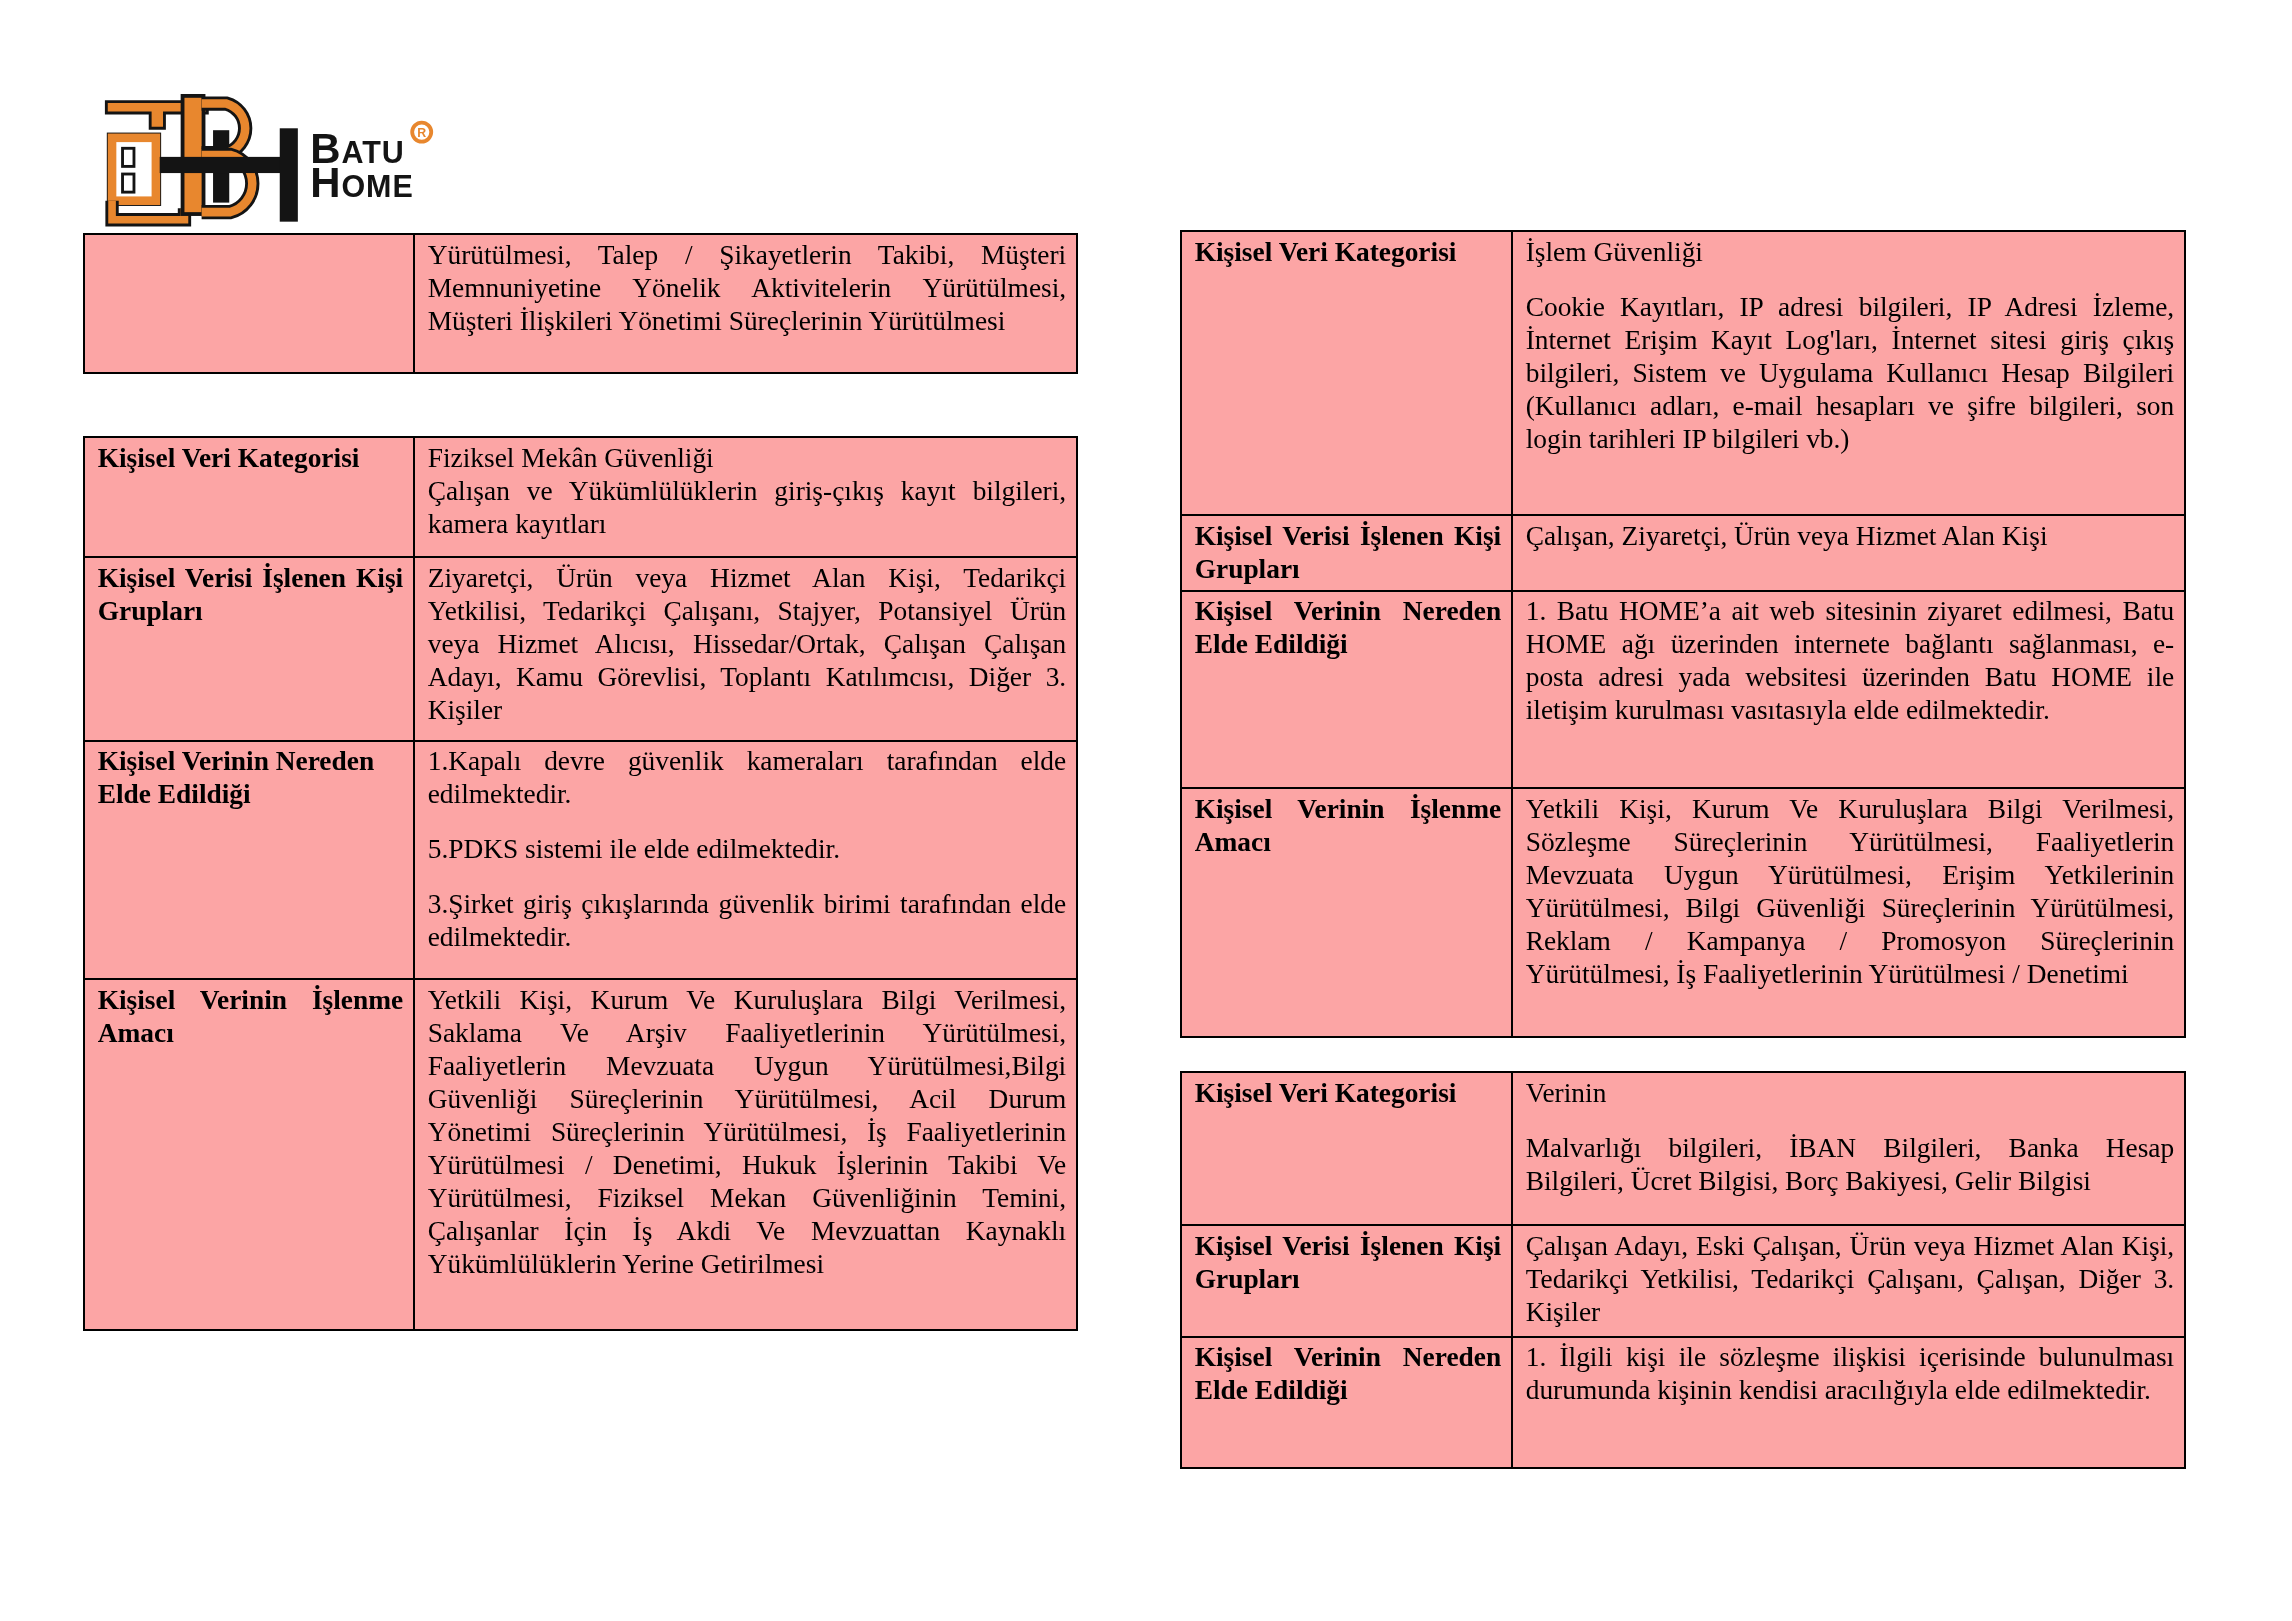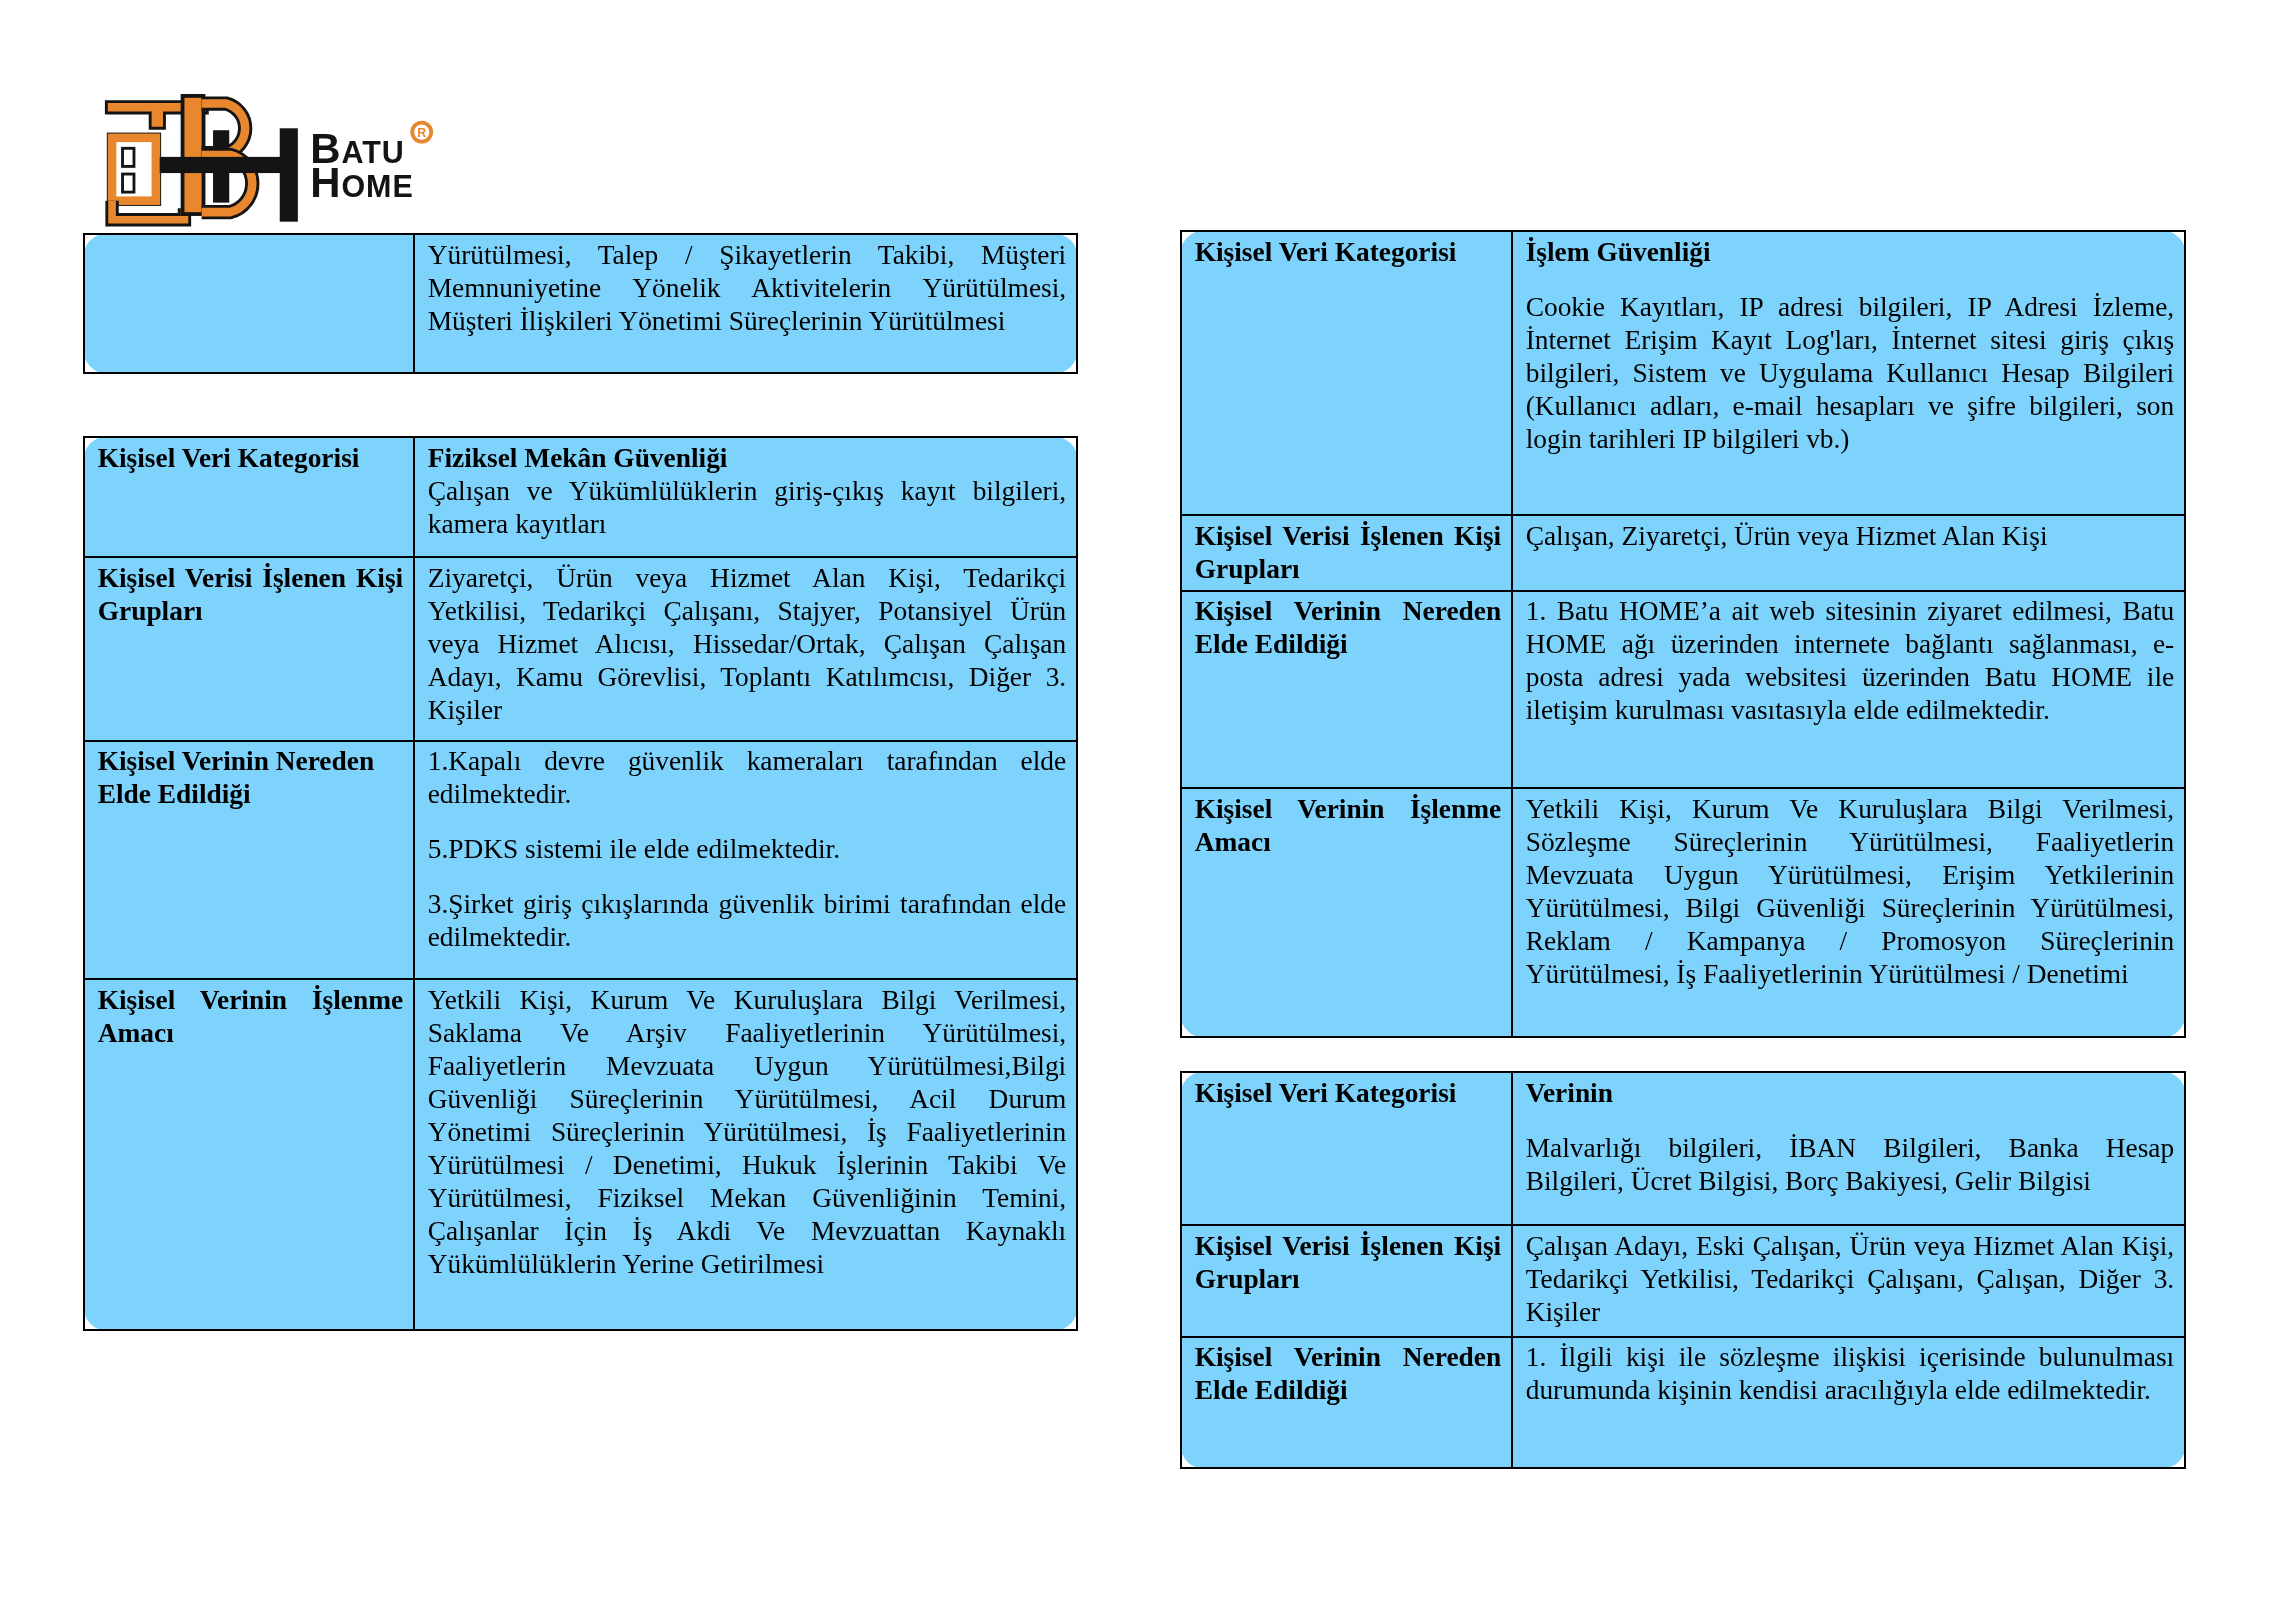--- a/index.html
+++ b/index.html
@@ -7,41 +7,40 @@
     width:2293px; height:1621px;
     position:relative;
     background:#ffffff;
     color:#000;
     font-family:"Liberation Serif", serif;
   }
   .doc-table {
     position:absolute;
     border-collapse:collapse;
     table-layout:fixed;
-    background:#7dd3fc;
-    border-radius:25px;
+    background:#fca5a5;
   }
   .doc-table td {
     border:2px solid #000;
     vertical-align:top;
     padding:3.9px 9.8px 3.9px 12.7px;
     font-size:27.4px;
     line-height:33px;
     overflow:hidden;
   }
   .label-cell {
     font-weight:bold;
     text-align:justify;
     margin-top:19px;
   }
   .label-cell.left-align { text-align:left; }
   .body-cell { text-align:justify; }
   .body-cell p { margin:0; }
   .body-cell p.blank-before { margin-top:22px; }
-  .cell-title { font-weight:bold; }
+  .cell-title { font-weight:normal; }
   #logo {
     position:absolute;
     left:93px; top:86px;
     width:343px; height:157px;
   }
 </style>
 </head>
 <body>
 
 <svg id="logo" viewBox="0 0 360 160" aria-hidden="true">

